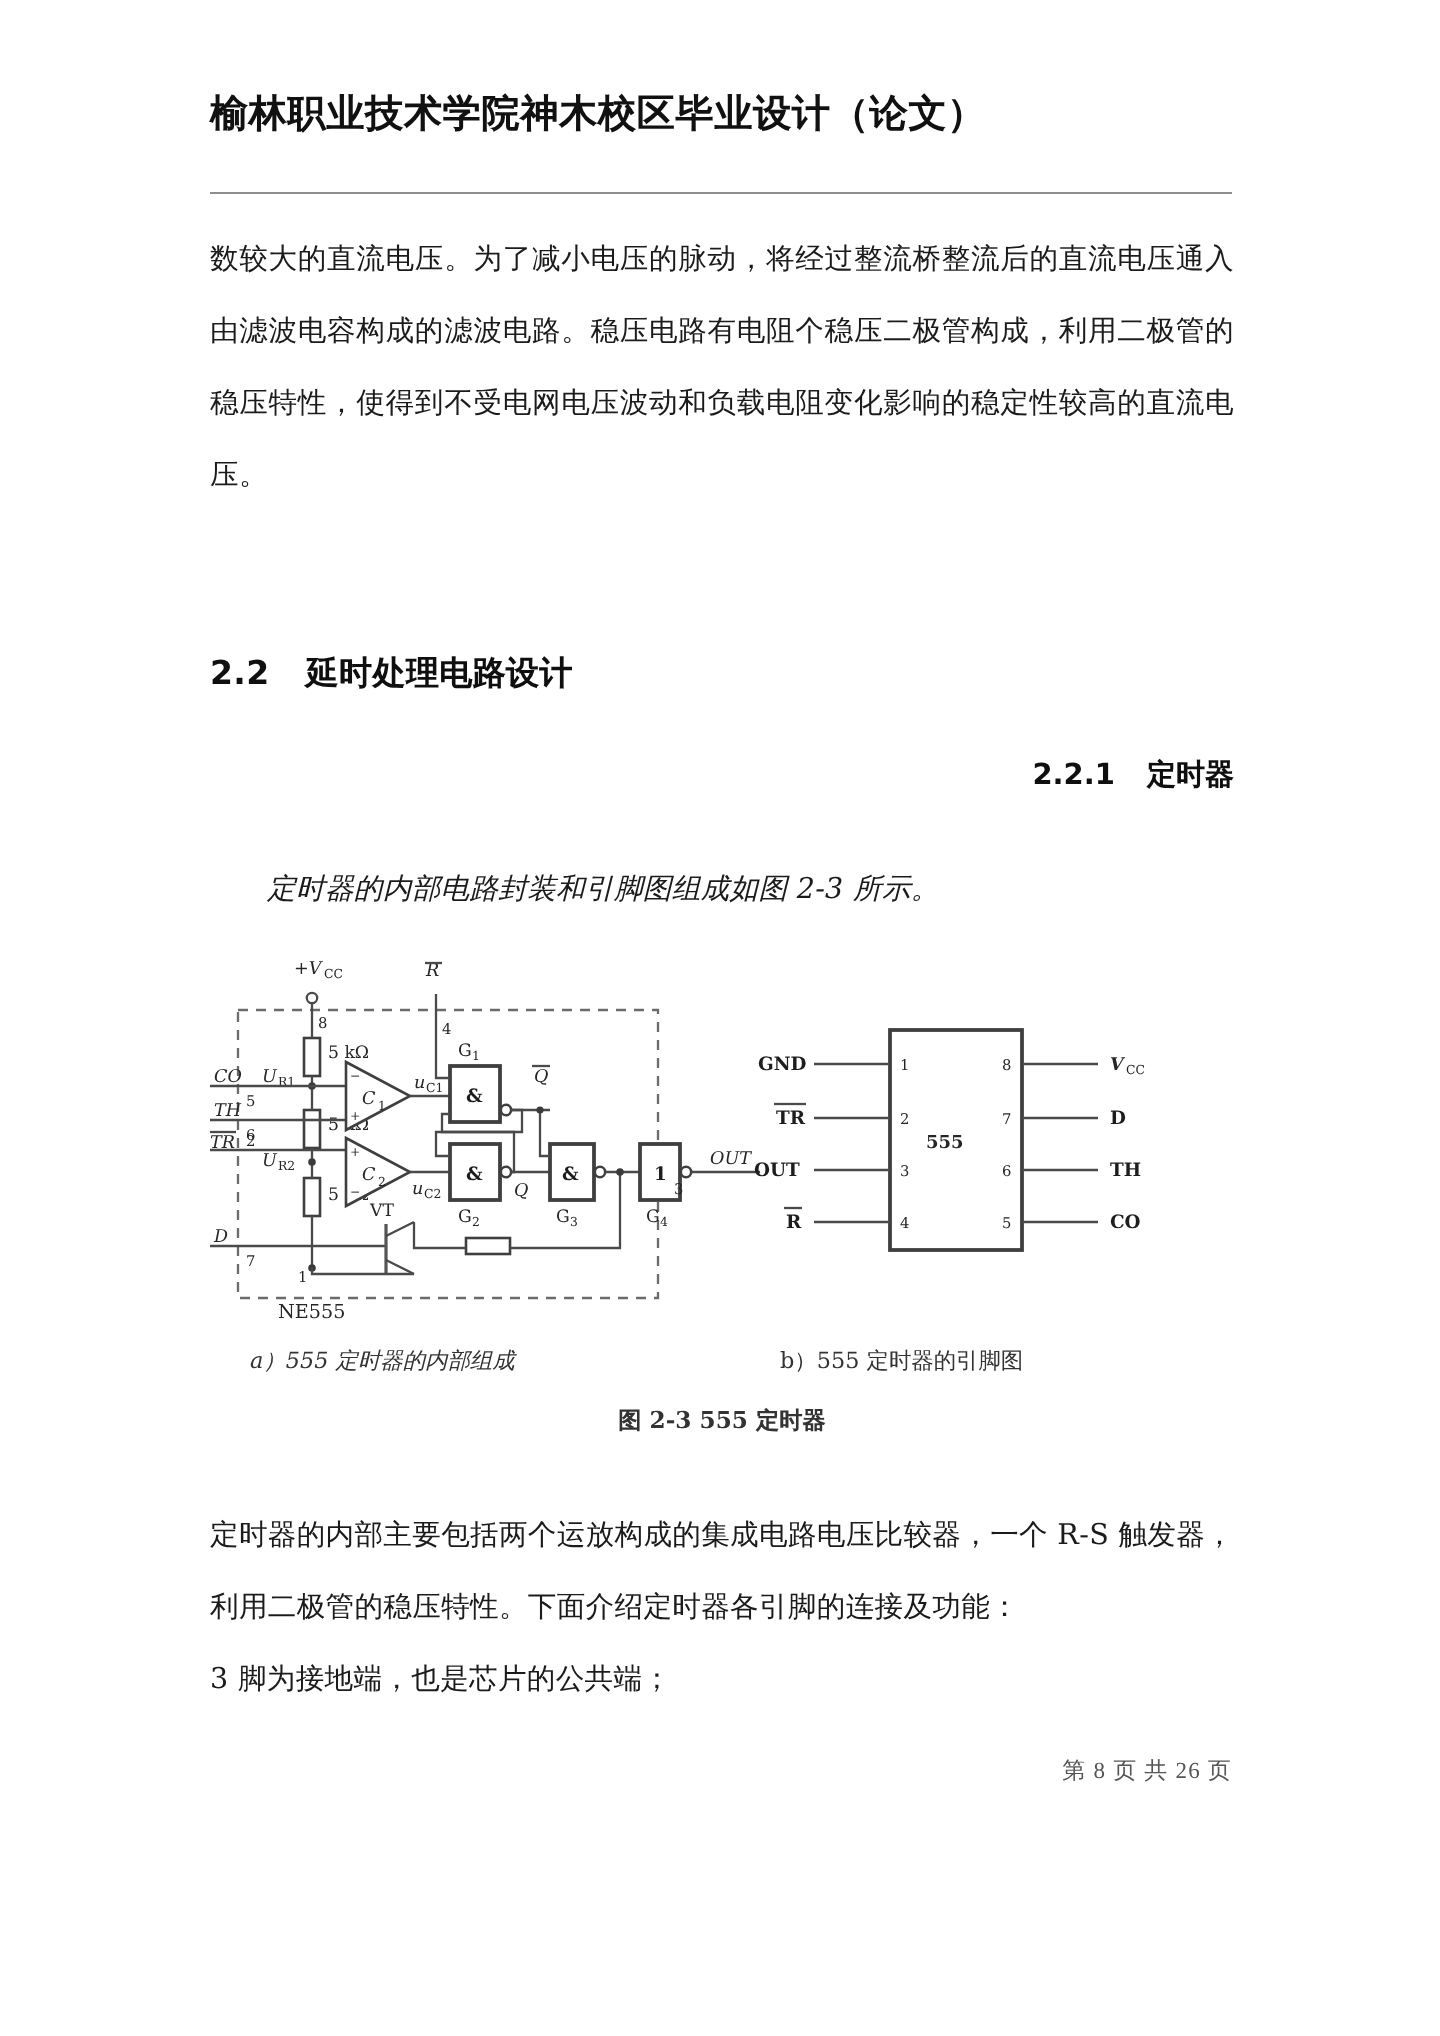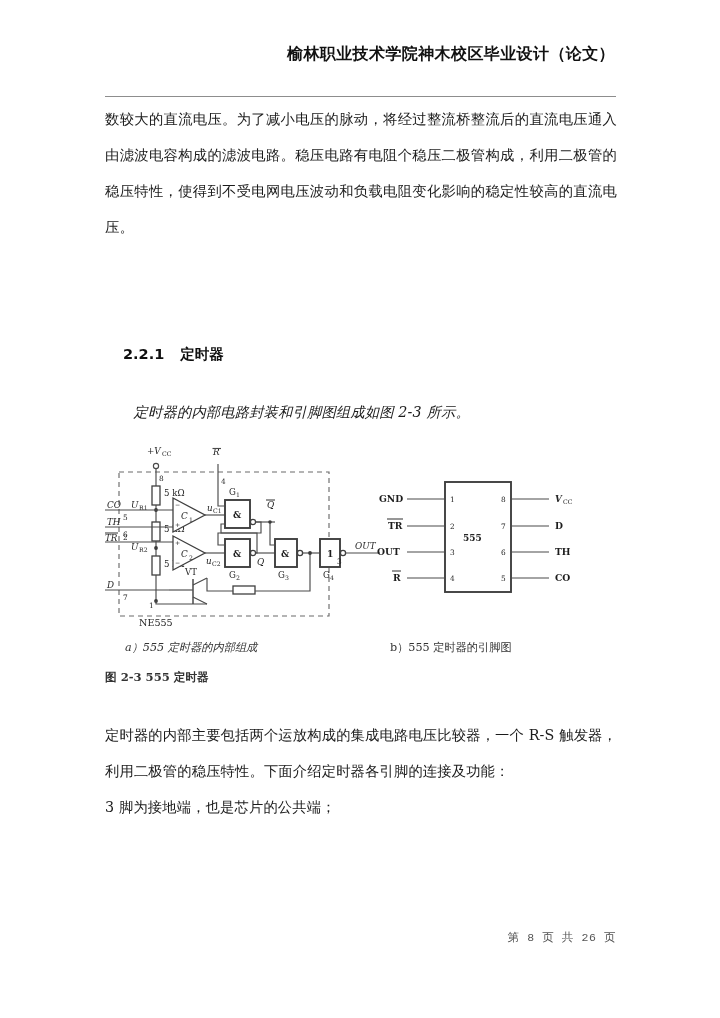--- a/index.html
+++ b/index.html
@@ -19,38 +19,38 @@
     position: absolute;
     inset: 0;
     background: #ffffff;
     padding: 0;
   }
   .doc-header {
     position: absolute;
     top: 44px;
     left: 105px;
     width: 510px;
-    text-align: right;
+    text-align: left;
     font-family: "DejaVu Sans", "Liberation Sans", sans-serif;
     font-weight: bold;
-    font-size: 16px;
+    font-size: 19px;
     letter-spacing: 0.4px;
     color: #111;
   }
   .header-rule {
     position: absolute;
     top: 96px;
     left: 105px;
     width: 511px;
     height: 1px;
     background: #8d8d8d;
   }
   .body-col {
     position: absolute;
-    top: 101px;
+    top: 112px;
     left: 105px;
     width: 512px;
   }
   p.para {
     margin: 0;
     font-size: 14.3px;
     line-height: 36px;
     text-align: justify;
     text-justify: inter-ideograph;
     color: #1b1b1b;
@@ -70,20 +70,21 @@
     letter-spacing: 0.2px;
   }
   h2.h2 .num { margin-right: 18px; }
   h3.h3 {
     margin: 0;
     padding-left: 18px;
     font-family: "DejaVu Sans", "Liberation Sans", sans-serif;
     font-weight: bold;
     font-size: 14.5px;
     color: #0f0f0f;
+    text-align: right;
   }
   h3.h3 .num { margin-right: 16px; }
 
   
   .figure-wrap {
     position: relative;
     width: 512px;
     height: 265px;
     margin-top: 8px;
   }
@@ -96,52 +97,56 @@
     font-family: "DejaVu Serif", "Liberation Serif", serif;
     font-size: 11.2px;
     color: #333;
   }
   .subcap-a { position: absolute; left: 20px; font-style: italic; }
   .subcap-b { position: absolute; left: 285px; text-align: right; }
   .fig-caption {
     position: absolute;
     left: 0; top: 232px;
     width: 512px;
+    text-align: center;
     font-size: 11.6px;
     font-weight: bold;
     color: #333;
     font-family: "DejaVu Serif", "Liberation Serif", serif;
   }
 
   .footer {
     position: absolute;
     left: 105px;
-    top: 930px;
+    top: 878px;
     width: 511px;
     text-align: right;
     font-size: 11.5px;
     color: #555;
-    font-family: Liberation Mono, monospace;
+    font-family: Liberation Serif, serif;
     letter-spacing: 0.6px;
   }
 </style>
 </head>
 <body>
 
 <div class="page">
 
   <div class="doc-header">榆林职业技术学院神木校区毕业设计（论文）</div>
   <div class="header-rule"></div>
 
   <div class="body-col">
 
     <p class="para">数较大的直流电压。为了减小电压的脉动，将经过整流桥整流后的直流电压通入由滤波电容构成的滤波电路。稳压电路有电阻个稳压二极管构成，利用二极管的稳压特性，使得到不受电网电压波动和负载电阻变化影响的稳定性较高的直流电压。</p>
 
     <div class="spacer-lg"></div>
 
+    <h2 class="h2">
+      <span class="num">2.2</span><span>延时处理电路设计</span>
+    </h2>
 
     <div class="spacer-md"></div>
 
     <h3 class="h3">
       <span class="num">2.2.1</span><span>定时器</span>
     </h3>
 
     <div class="spacer-md"></div>
 
     <p class="para indent2">定时器的内部电路封装和引脚图组成如图 2-3 所示。</p>

